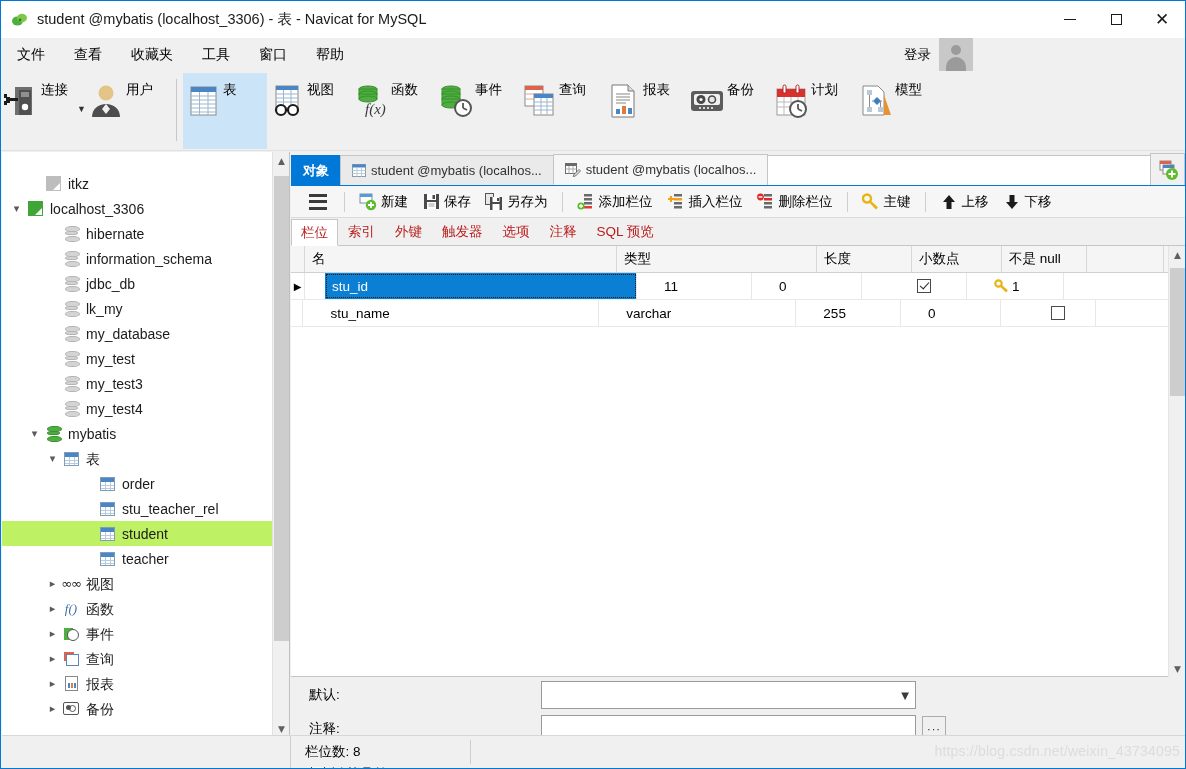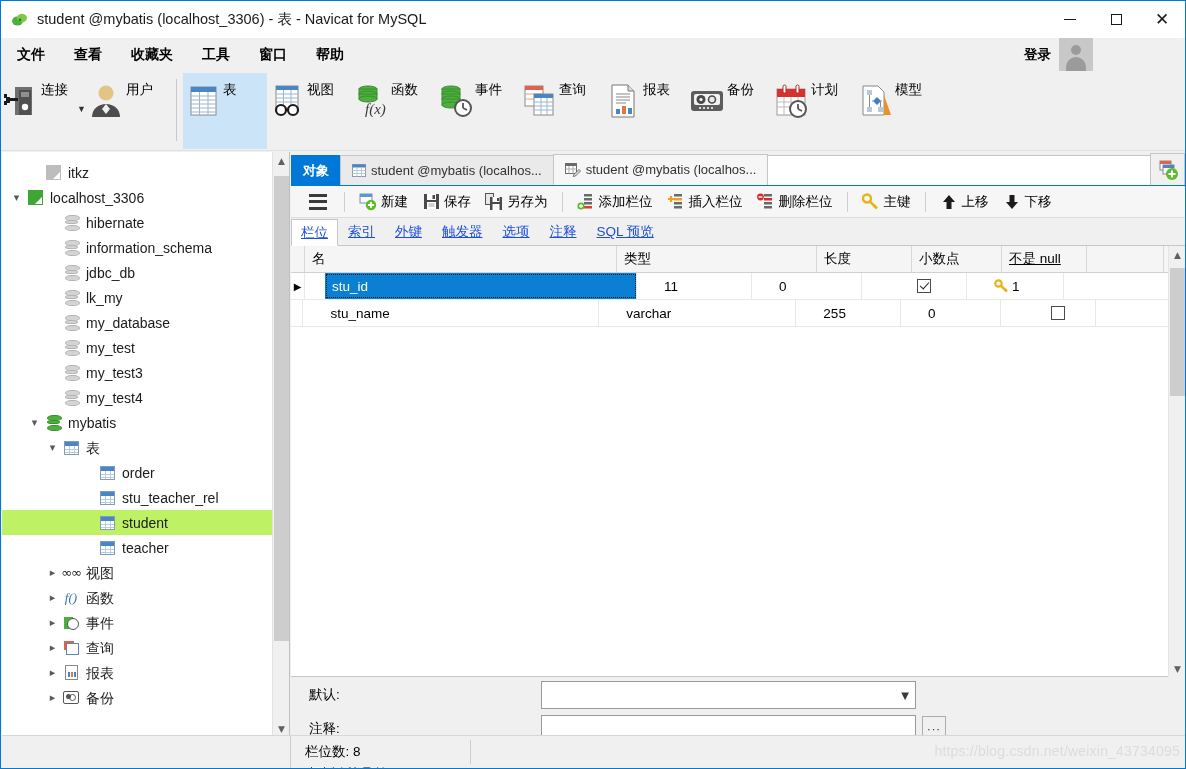--- a/index.html
+++ b/index.html
@@ -35,23 +35,23 @@
   .wbtn {
     width: 46px; height: 37px; display: flex; align-items: center; justify-content: center;
     font-size: 15px; color: #1b1b1b; cursor: default;
   }
   .glyph-min { width: 12px; height: 1px; background: #1b1b1b; }
   .glyph-max { width: 11px; height: 11px; border: 1px solid #1b1b1b; }
   .glyph-close { font-size: 17px; line-height: 17px; font-family: "DejaVu Sans", sans-serif;}
 
   
   #menubar {
-    position: absolute; left: 0; top: 37px; width: 1092px; height: 33px;
+    position: absolute; left: 0; top: 37px; width: 972px; height: 33px;
     background: #f0f0f0;
-    display: flex; align-items: center; font-weight: bold;
+    display: flex; align-items: center;
   }
   .menu-item {
     padding: 5px 13px; font-size: 14px; color: #000; cursor: default;
     margin-left: 3px;
   }
   #login-area { margin-left: auto; display: flex; align-items: center; height: 33px; }
   #login-text { font-size: 13.5px; color: #000; margin-right: 8px; }
   #avatar {
     width: 34px; height: 33px; background: #c8c8c8;
     position: relative; overflow: hidden;
@@ -86,21 +86,21 @@
   #conn-caret {
     font-size: 9px; color:#333; align-self: flex-end; margin: 0 0 36px -8px;
   }
 
   
   #sidebar {
     position: absolute; left: 1px; top: 151px; width: 288px; height: 585px;
     background: #fff; overflow: hidden;
     border-right: 1px solid #c0c0c0;
   }
-  #tree { padding-top: 8px; }
+  #tree { padding-top: 19px; }
   .tnode {
     height: 25px; display: flex; align-items: center; white-space: nowrap;
     font-size: 14px; color: #1b1b1b; cursor: default;
   }
   .tnode.sel { background: #bef264; }
   .twist {
     width: 17px; height: 25px; display:flex; align-items:center; justify-content:center;
     font-size: 11px; color: #5a5a5a; font-family:"DejaVu Sans", sans-serif;
   }
   .tico { width: 20px; height: 18px; margin-right: 5px; position: relative; display:flex; align-items:center; justify-content:center;}
@@ -194,21 +194,21 @@
   #hamburger span { display:block; height:3px; background:#3a3a3a; }
 
   
   #subtabs {
     position:absolute; left:0; top:66px; width:894px; height:28px;
     background:#f0f0f0; display:flex; align-items:flex-end;
     border-bottom:1px solid #c6c6c6;
   }
   .stab {
     height:26px; display:flex; align-items:center; padding:0 9px; font-size:13.5px;
-    cursor:default; border:1px solid transparent; color:#1d4ed8;text-decoration:underline;
+    cursor:default; border:1px solid transparent; color:#b91c1c;
   }
   .stab.active {
     background:#fff; border:1px solid #c6c6c6; border-bottom:1px solid #fff;
     height:27px; margin-bottom:-1px;
   }
 
   
   #grid {
     position:absolute; left:0; top:94px; width:894px; height:431px;
     background:#fff; border-bottom:1px solid #c6c6c6;
@@ -925,21 +925,21 @@
         </div>
       </div>
 
     <div id="grid">
       <div id="grid-head">
         <div class="gutter" style="background:#f5f5f5;border-right:1px solid #d8d8d8;"></div>
         <div class="gh" style="width:312px;">名</div>
         <div class="gh" style="width:200px;">类型</div>
         <div class="gh" style="width:95px;">长度</div>
         <div class="gh" style="width:90px;">小数点</div>
-        <div class="gh" style="width:85px;text-decoration:underline;">不是 null</div>
+        <div class="gh" style="width:85px;">不是 null</div>
         <div class="gh" style="width:77px;"></div>
       </div>
       <div id="grid-body">
           <div class="grow">
             <div class="gutter">
               <span>▶</span>
             </div>
             <div class="gc namecell sel" style="width:312px;">
               <span>stu_id</span>
             </div>

